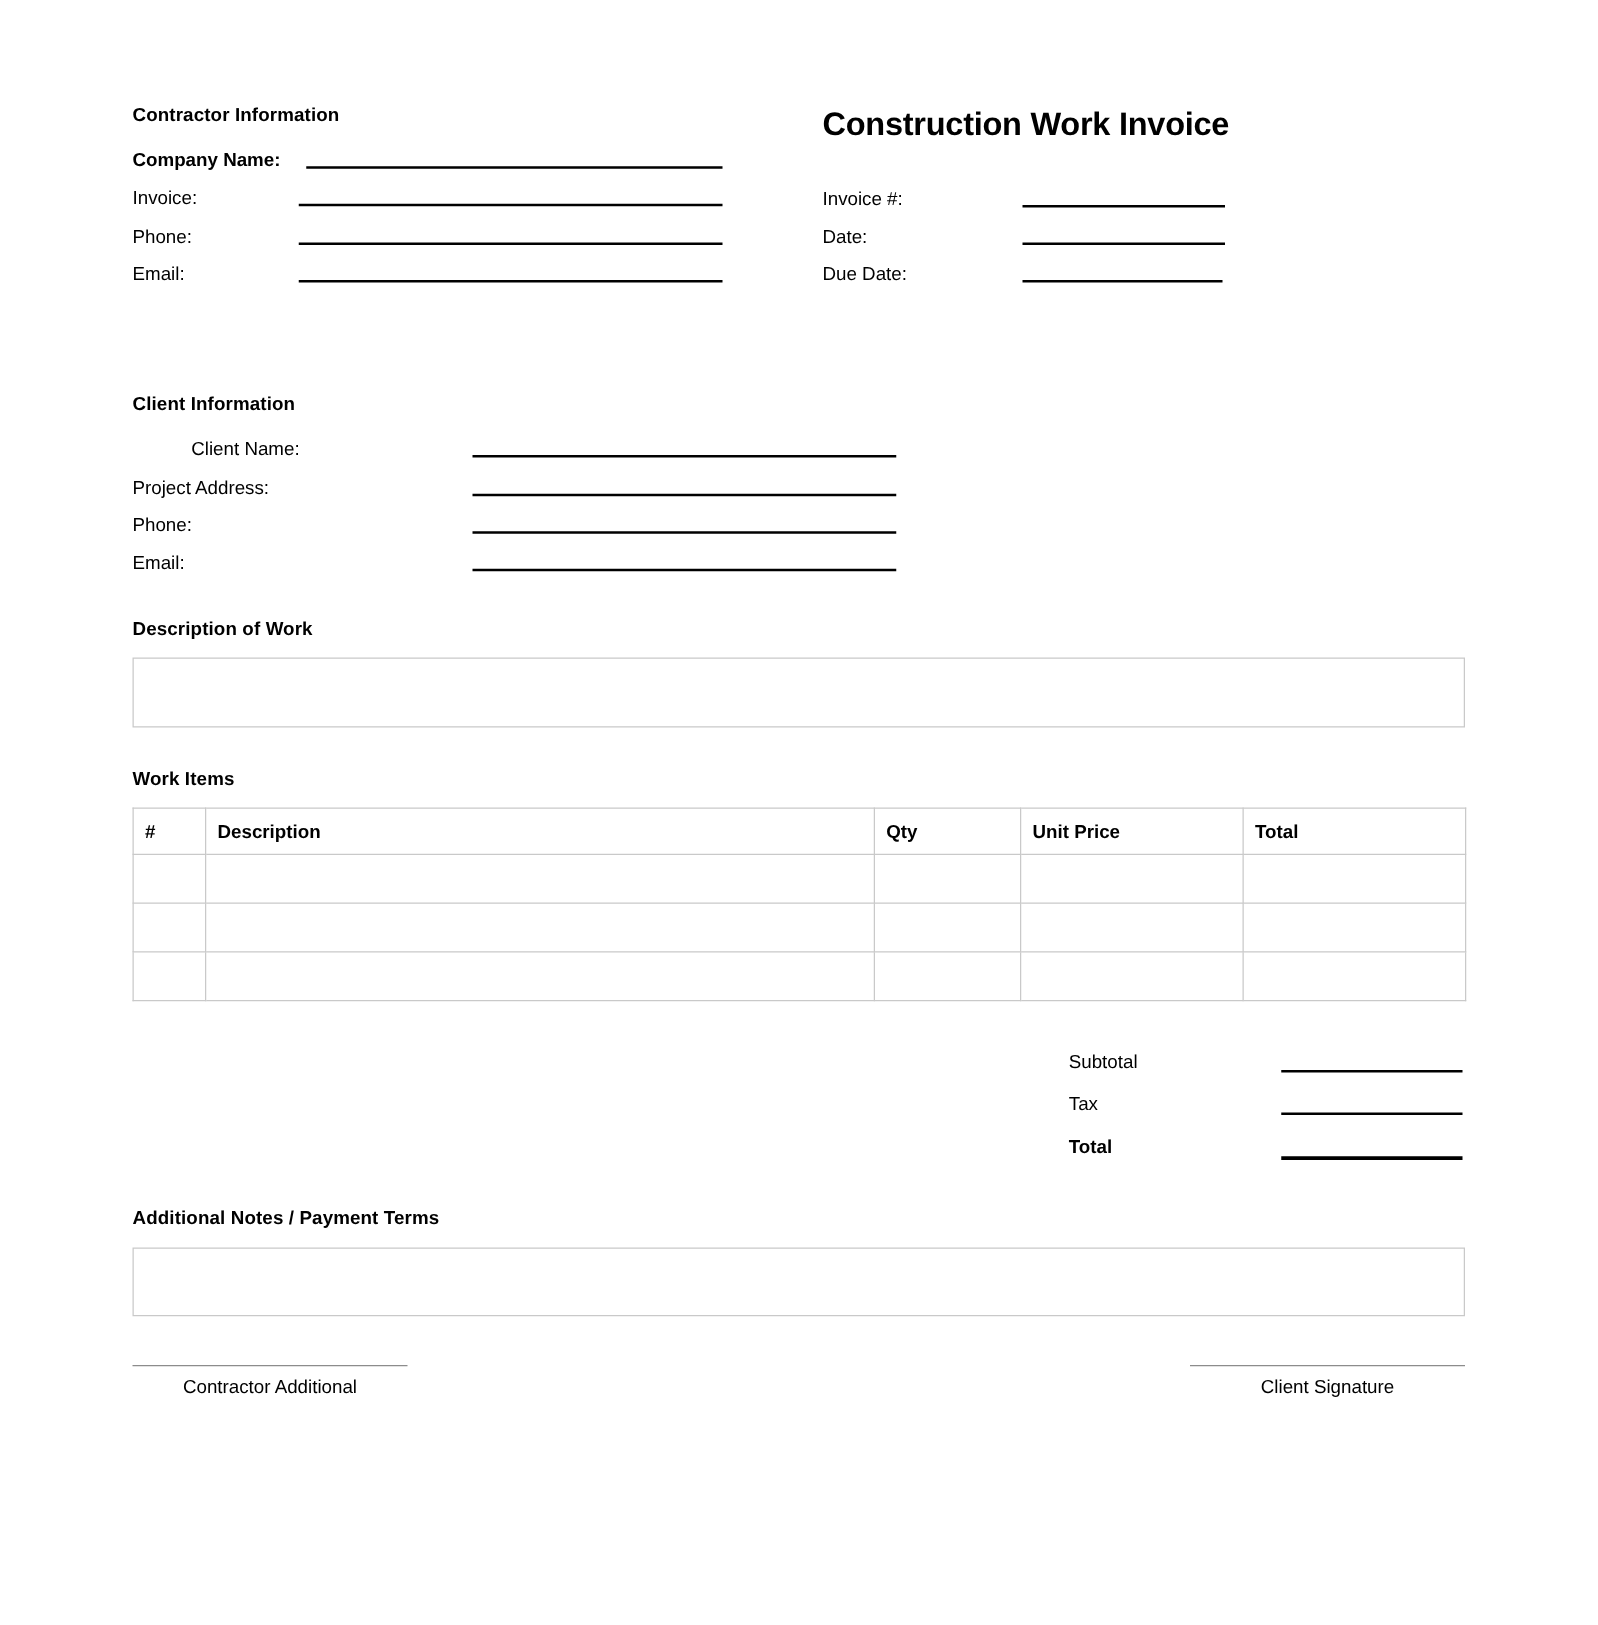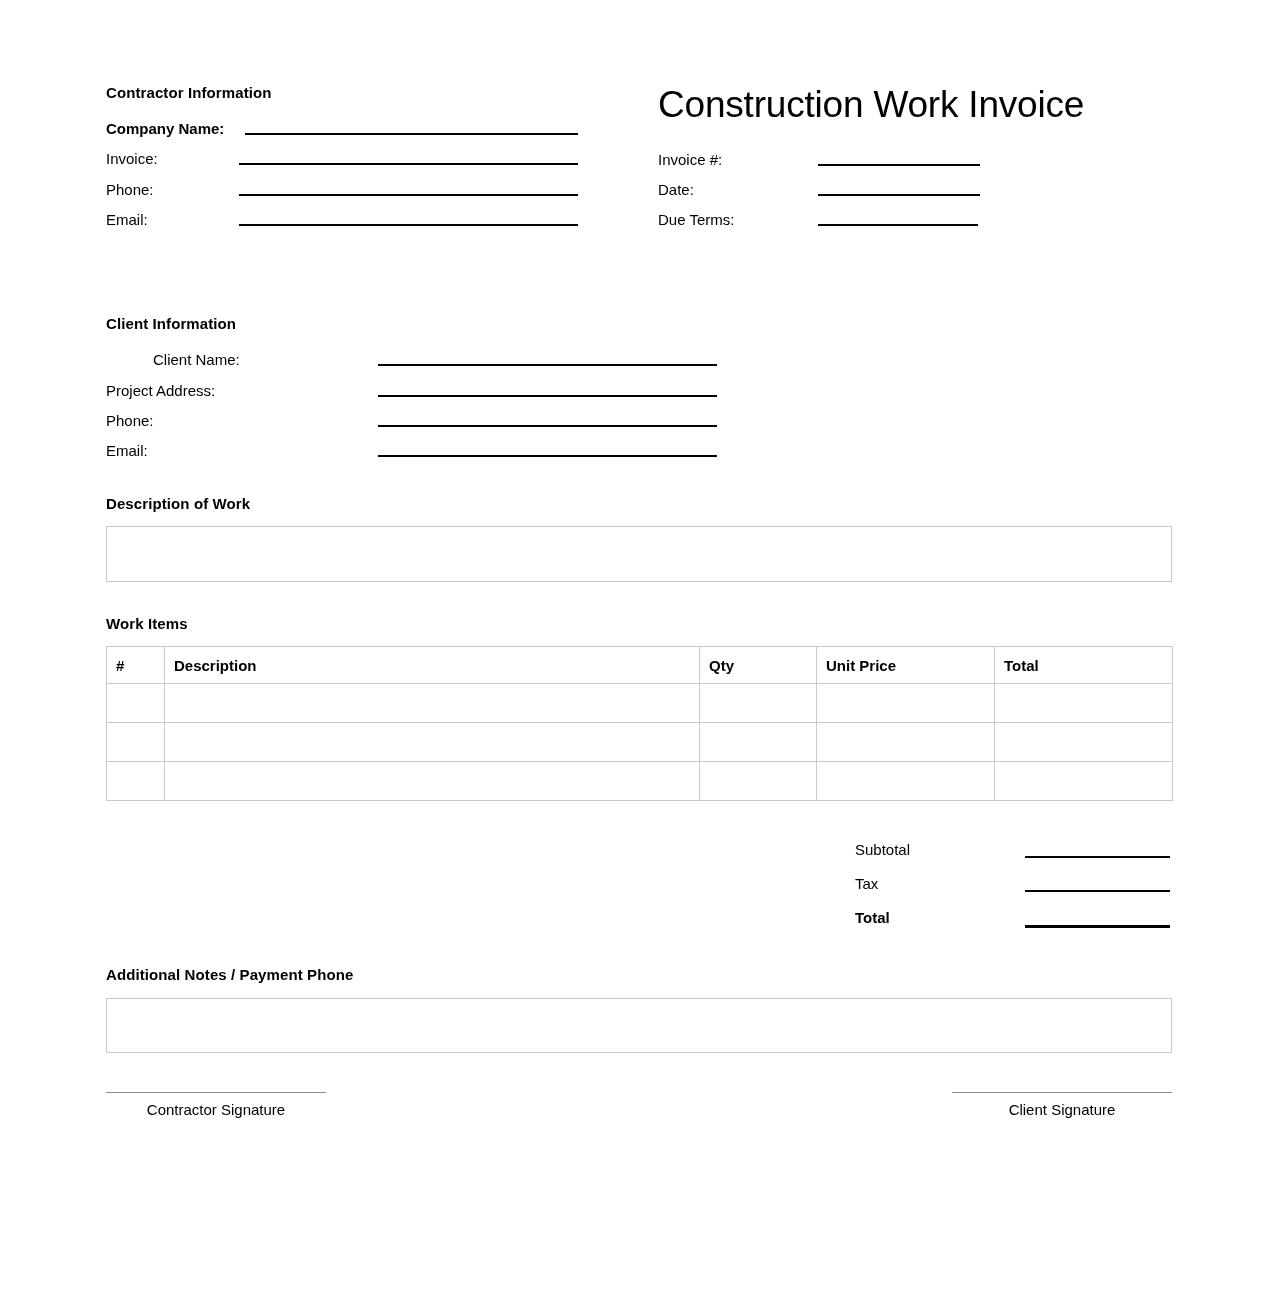--- a/index.html
+++ b/index.html
@@ -42,22 +42,22 @@
   }
   .rule-thick {
     position: absolute;
     height: 0;
     border-bottom: 3px solid #000000;
   }
 
   
   .doc-title {
     position: absolute;
-    font-size: 37px;
-    font-weight: normal;
+    font-size: 26px;
+    font-weight: bold;
     letter-spacing: -0.2px;
     white-space: nowrap;
   }
 
   
   .textbox {
     position: absolute;
     border: 1px solid #c9c9c9;
     background: #ffffff;
     box-sizing: border-box;
@@ -127,21 +127,21 @@
   <div class="rule" style="left:239px; top:224px; width:339px;"></div>
 
   <div class="doc-title" style="left:658px; top:84px;">Construction Work Invoice</div>
 
   <div class="field-label abs" style="left:658px; top:151px;">Invoice #:</div>
   <div class="rule" style="left:818px; top:164px; width:162px;"></div>
 
   <div class="field-label abs" style="left:658px; top:181px;">Date:</div>
   <div class="rule" style="left:818px; top:194px; width:162px;"></div>
 
-  <div class="field-label abs" style="left:658px; top:211px;">Due Terms:</div>
+  <div class="field-label abs" style="left:658px; top:211px;">Due Date:</div>
   <div class="rule" style="left:818px; top:224px; width:160px;"></div>
 
   <div class="section-title abs" style="left:106px; top:315px;">Client Information</div>
 
   <div class="field-label abs" style="left:116px; top:351px;margin-left:37px;">Client Name:</div>
   <div class="rule" style="left:378px; top:364px; width:339px;"></div>
 
   <div class="field-label abs" style="left:106px; top:382px;">Project Address:</div>
   <div class="rule" style="left:378px; top:395px; width:339px;"></div>
 
@@ -200,22 +200,22 @@
 
   <div class="total-label" style="left:855px; top:841px;">Subtotal</div>
   <div class="rule" style="left:1025px; top:856px; width:145px;"></div>
 
   <div class="total-label" style="left:855px; top:875px;">Tax</div>
   <div class="rule" style="left:1025px; top:890px; width:145px;"></div>
 
   <div class="total-label bold" style="left:855px; top:909px;">Total</div>
   <div class="rule-thick" style="left:1025px; top:925px; width:145px;"></div>
 
-  <div class="section-title abs" style="left:106px; top:966px;">Additional Notes / Payment Phone</div>
+  <div class="section-title abs" style="left:106px; top:966px;">Additional Notes / Payment Terms</div>
   <div class="textbox" style="left:106px; top:998px; width:1066px; height:55px;"></div>
 
   <div class="sig-line" style="left:106px; top:1092px; width:220px;"></div>
-  <div class="sig-caption" style="left:106px; top:1101px; width:220px;">Contractor Signature</div>
+  <div class="sig-caption" style="left:106px; top:1101px; width:220px;">Contractor Additional</div>
 
   <div class="sig-line" style="left:952px; top:1092px; width:220px;"></div>
   <div class="sig-caption" style="left:952px; top:1101px; width:220px;">Client Signature</div>
 
 </div>
 
 </body></html>

